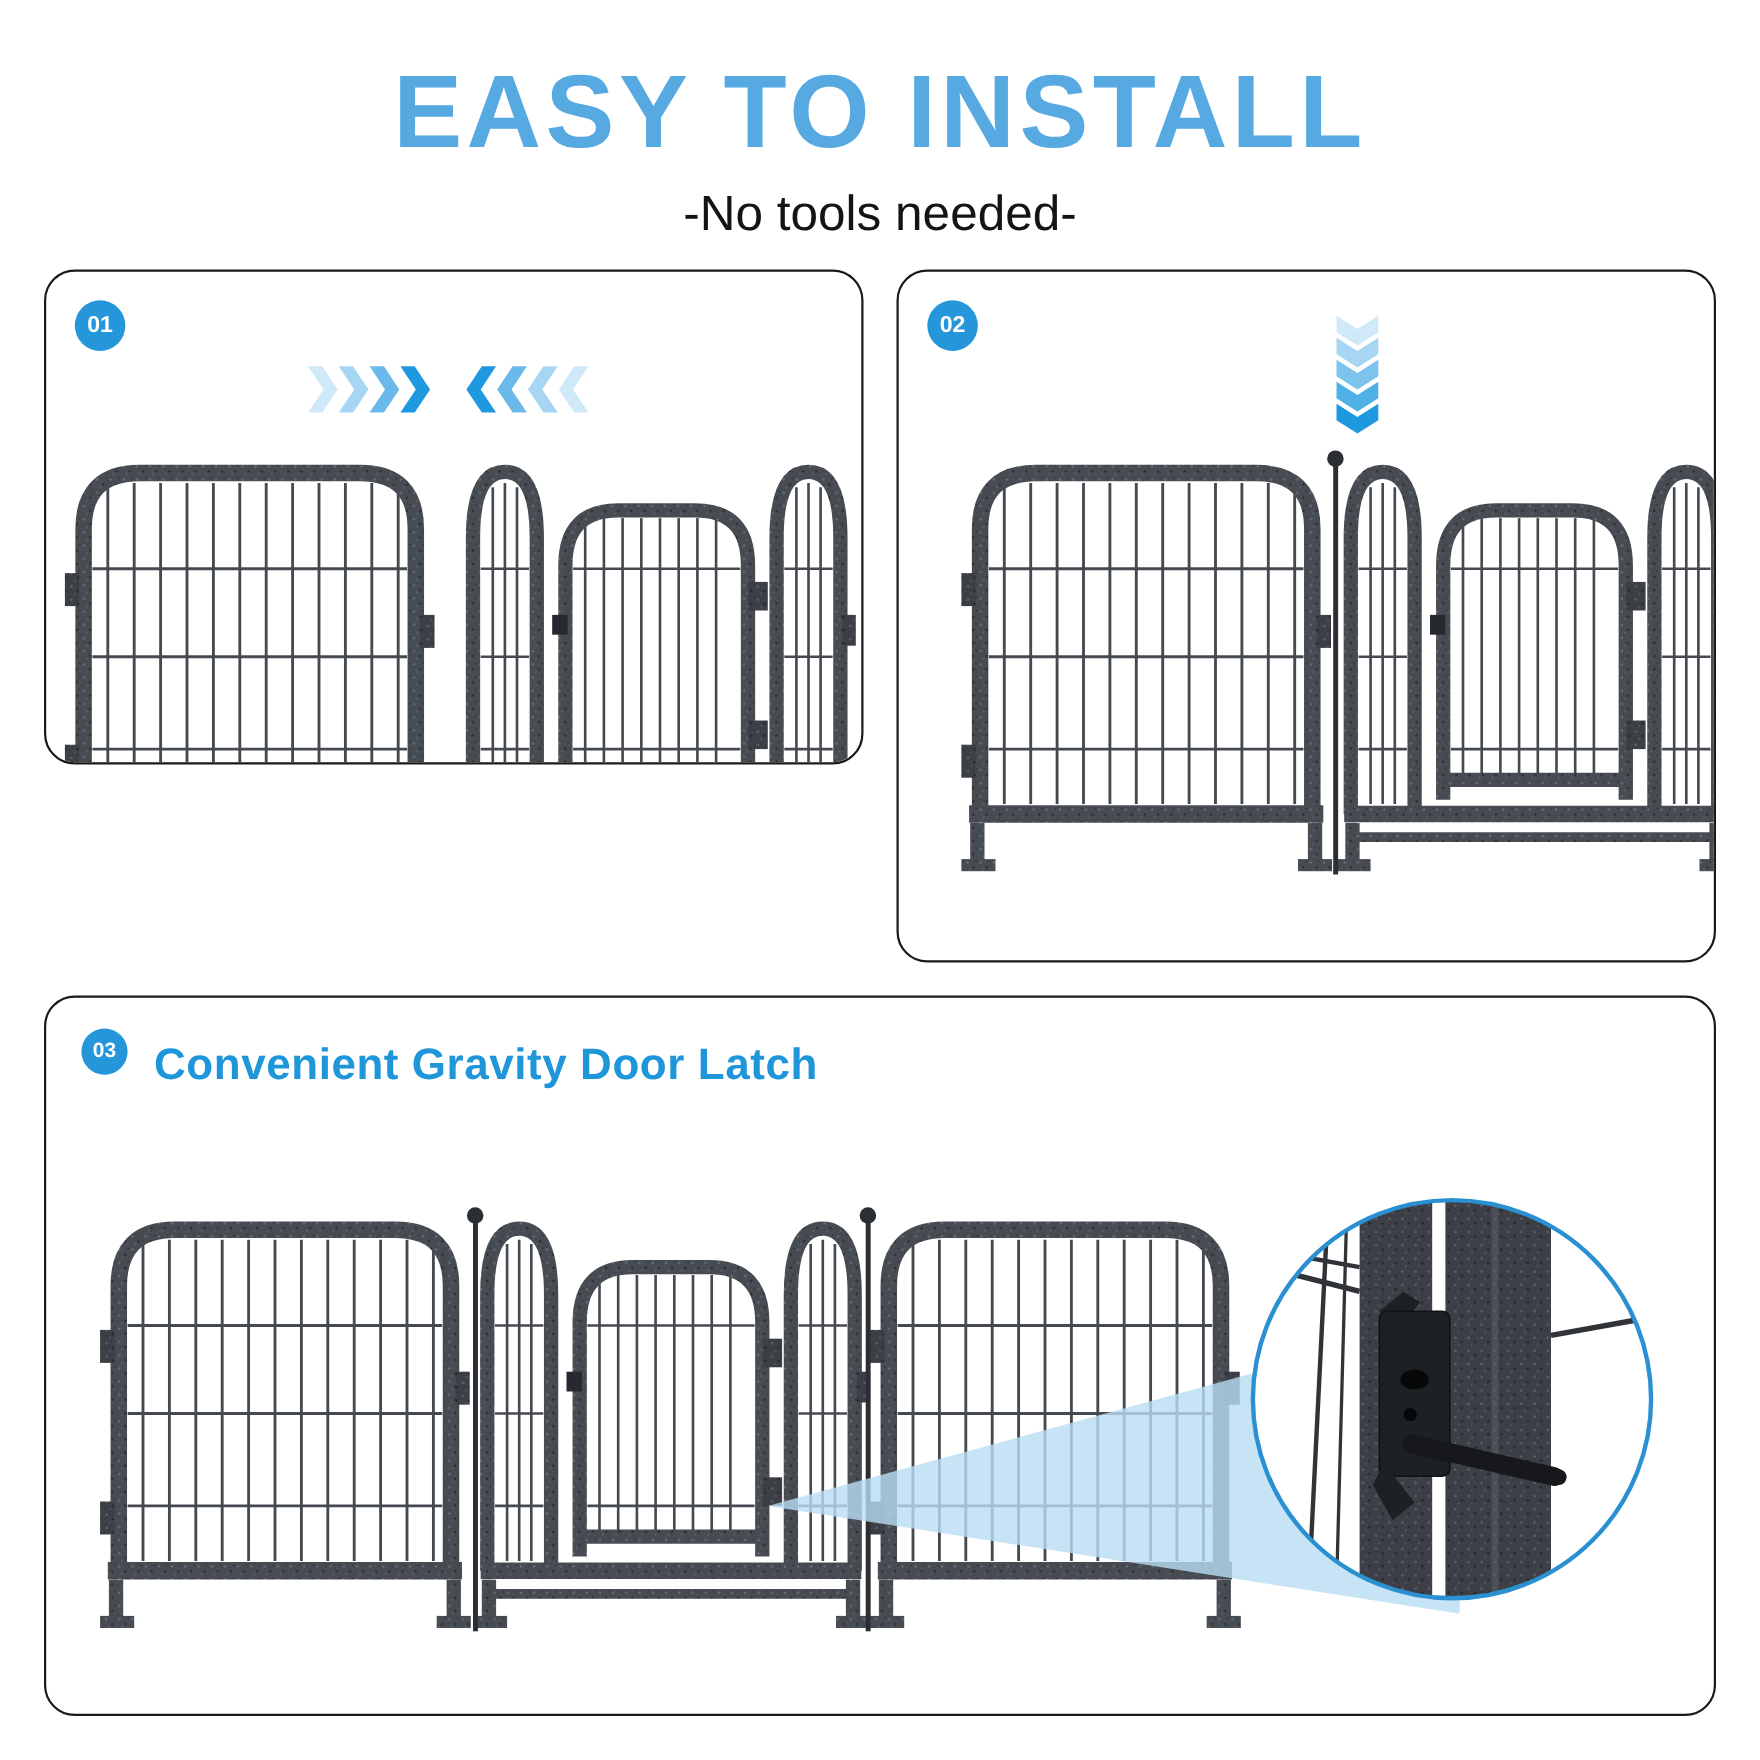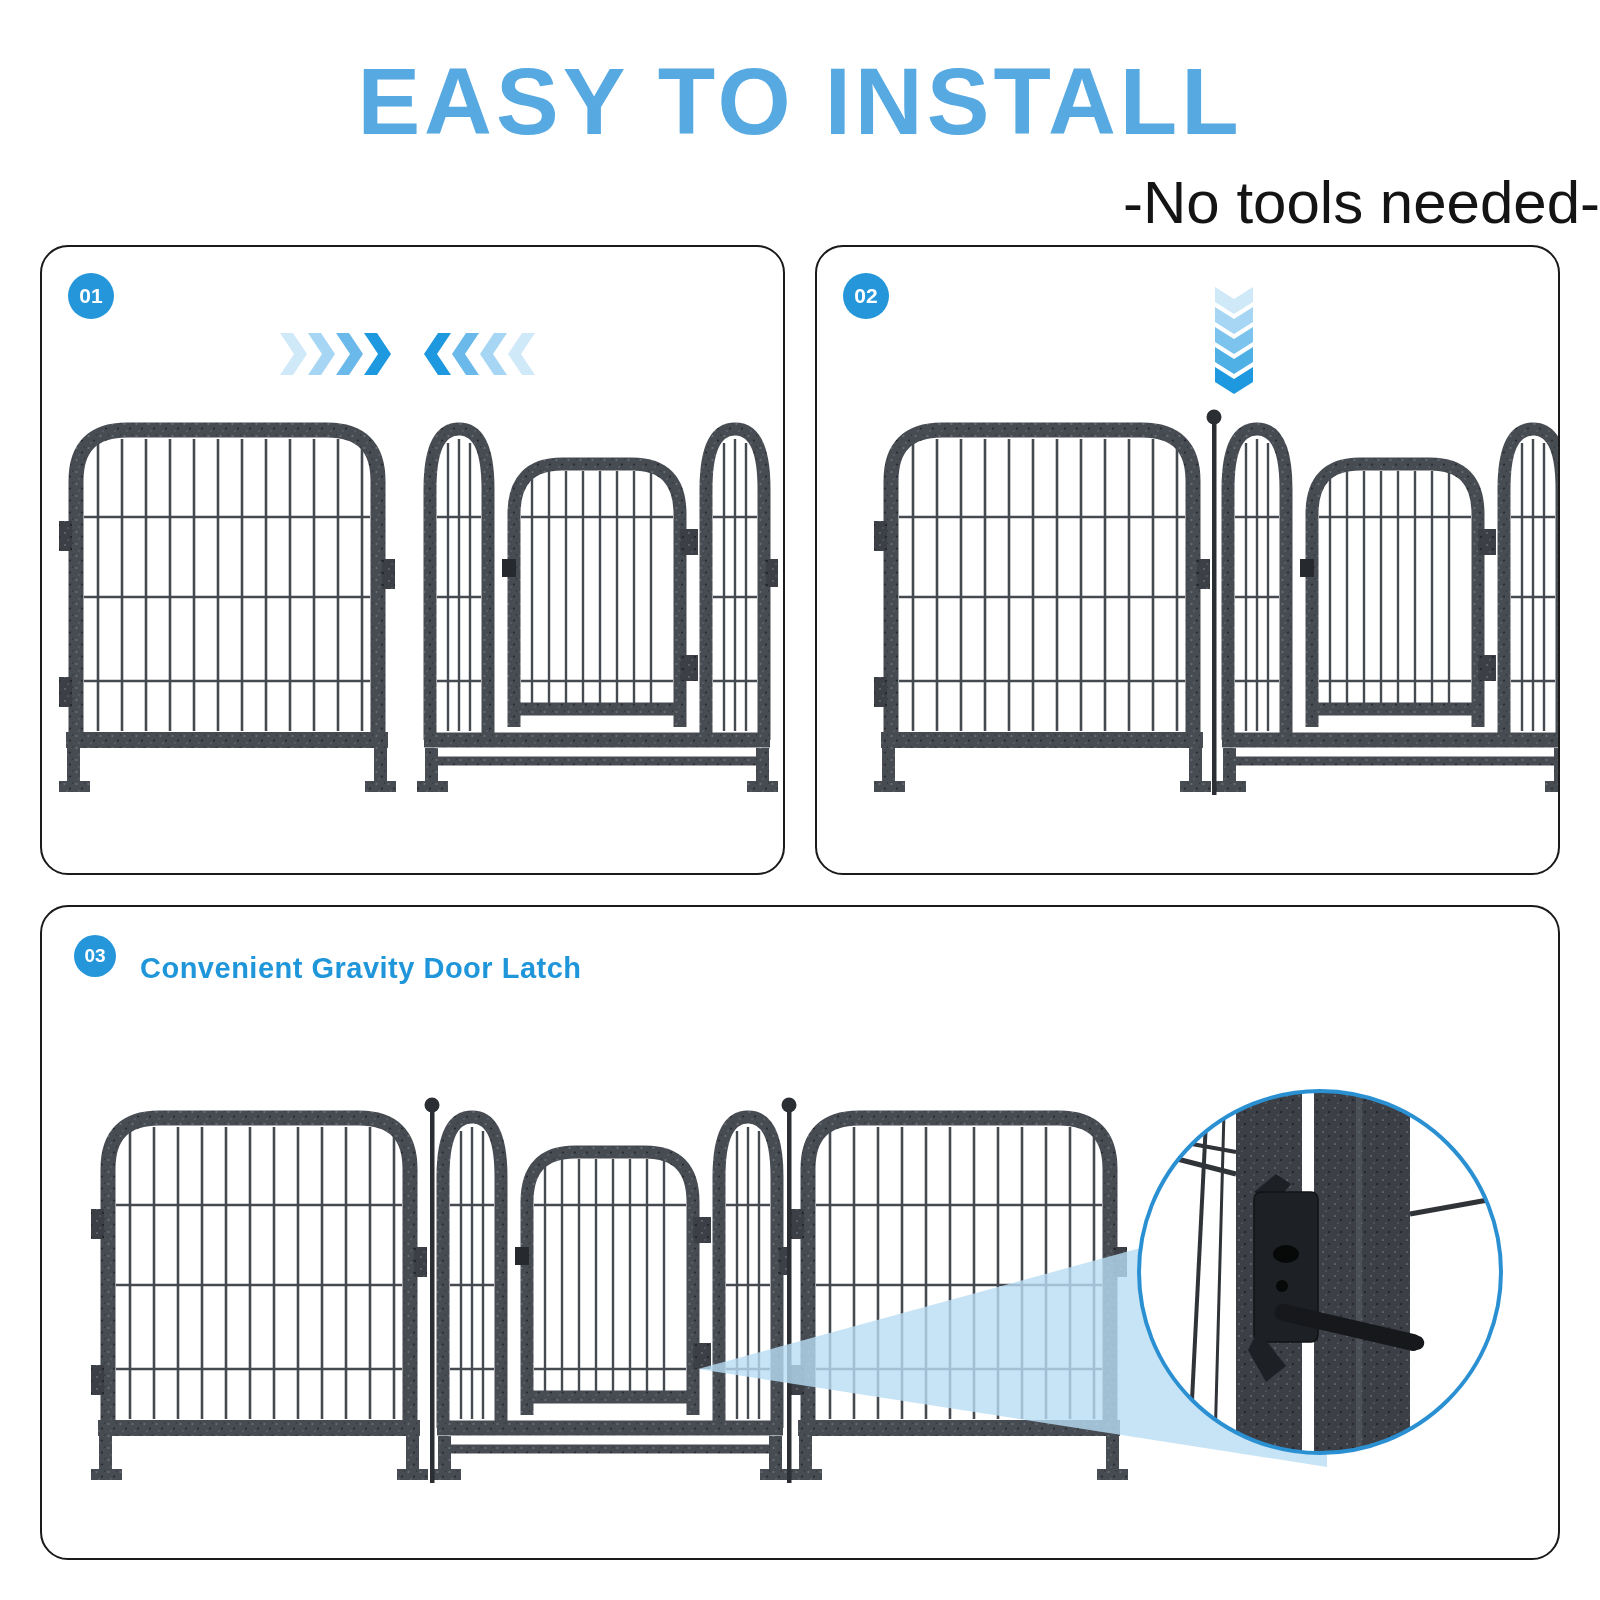--- a/index.html
+++ b/index.html
@@ -6,33 +6,33 @@
     --title_blue:#57a9e1; --badge_blue:#2496d9; --accent_blue:#1f96da;
     --box_border:#1a1a1a; --subtitle_color:#141414;
     --ring_blue:#2b90d2; --cone_blue:#b9ddf4;
   }
   *{margin:0;padding:0;box-sizing:border-box;}
   html,body{width:1600px;height:1600px;background:#ffffff;overflow:hidden;
     font-family:"Liberation Sans", sans-serif;}
   .stage{position:relative;width:1600px;height:1600px;background:#fff;padding-left:32px;}
   .title{position:absolute;left:0;top:48px;width:1600px;text-align:center;
     font-size:94px;font-weight:900;letter-spacing:4px;color:var(--title_blue);}
-  .subtitle{position:absolute;left:0;top:168px;width:1600px;text-align:right;
-    font-size:60px;font-weight:400;color:var(--subtitle_color);}
+  .subtitle{position:absolute;left:0;top:168px;width:1600px;text-align:center;
+    font-size:45px;font-weight:400;color:var(--subtitle_color);}
   .panel{position:absolute;border:2px solid var(--box_border);border-radius:28px;
     background:#fff;overflow:hidden;}
-  .panel.p1{left:40px;top:245px;width:745px;height:630px;}
+  .panel.p1{left:40px;top:245px;width:745px;height:450px;}
   .panel.p2{left:815px;top:245px;width:745px;height:630px;text-align:center;}
   .panel.p3{left:40px;top:905px;width:1520px;height:655px;}
   .badge{position:absolute;display:flex;align-items:center;justify-content:center;
     background:var(--badge_blue);color:#fff;border-radius:50%;font-weight:700;}
   .badge.b1{left:26px;top:26px;width:46px;height:46px;font-size:21px;}
   .badge.b3{left:32px;top:28px;width:42px;height:42px;font-size:19px;}
   .step3-label{position:absolute;left:98px;top:38px;height:44px;line-height:46px;
-    font-size:29px;font-weight:700;color:var(--accent_blue);letter-spacing:0.5px;}
+    font-size:40px;font-weight:700;color:var(--accent_blue);letter-spacing:0.5px;}
   .scene{position:absolute;left:0;top:0;}
   svg{display:block;}
 </style>
 </head>
 <body>
 
 <div class="stage">
 
   <div class="title">EASY TO INSTALL</div>
   <div class="subtitle">-No tools needed-</div>

